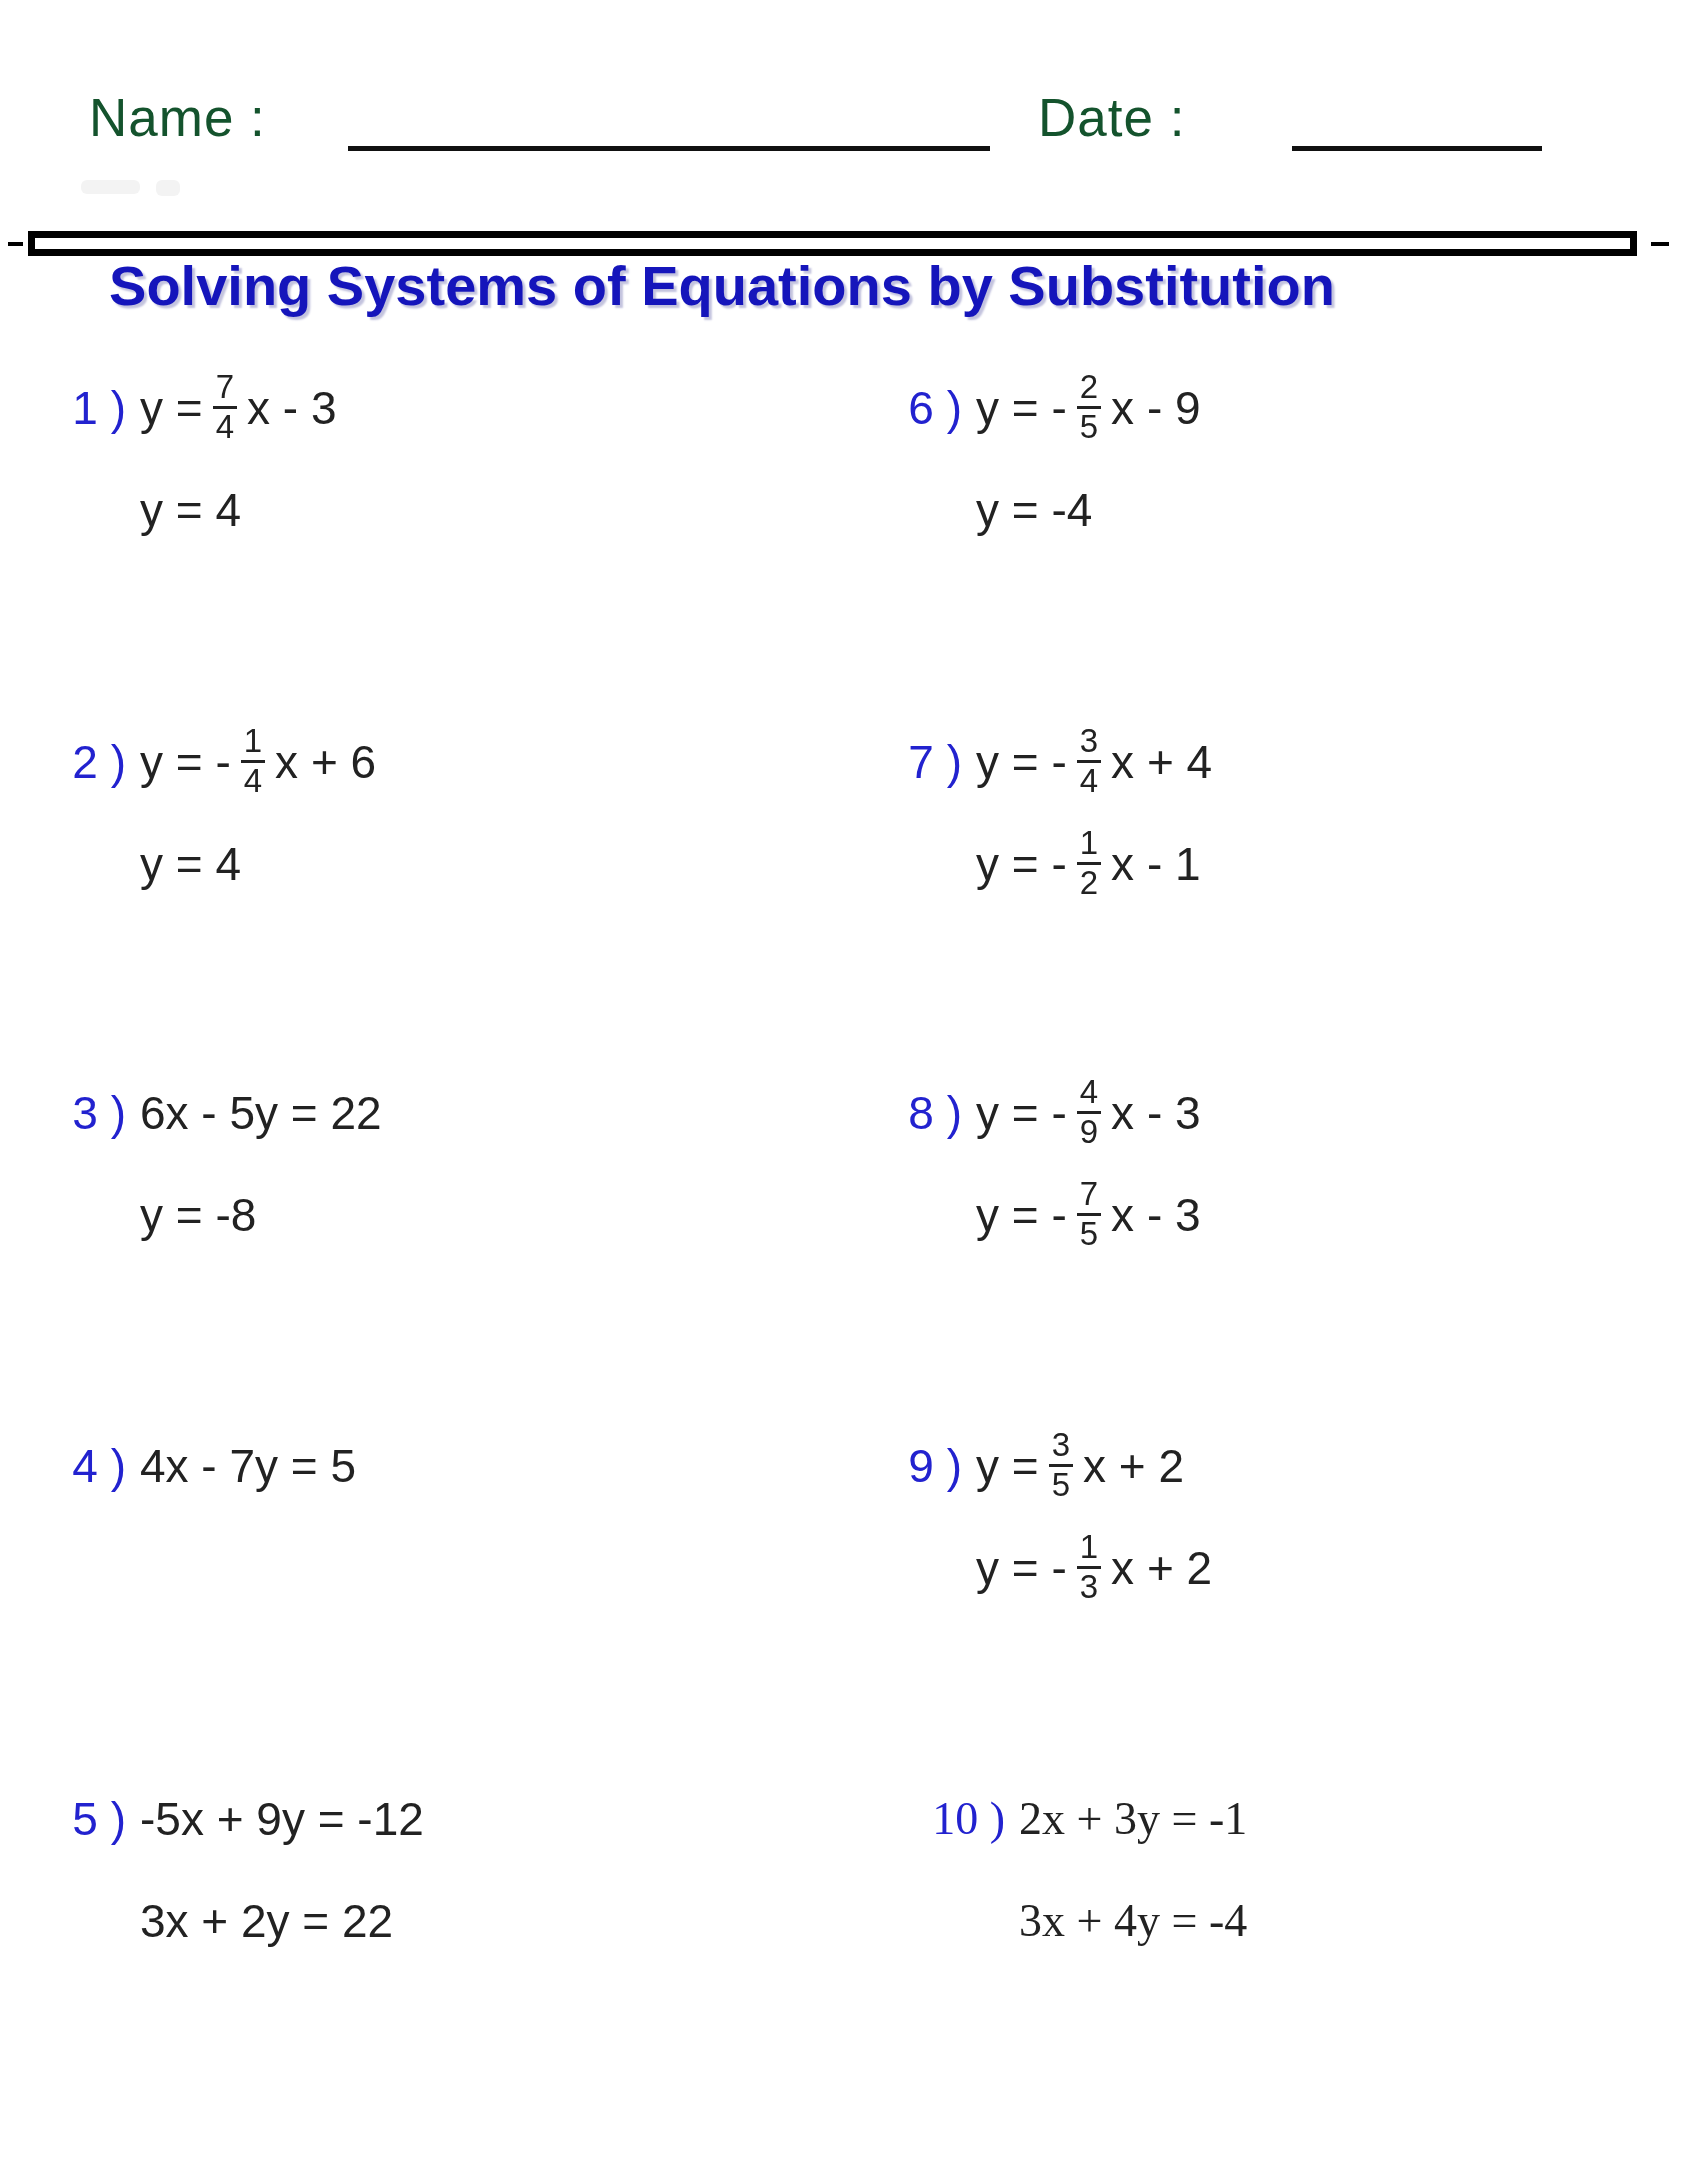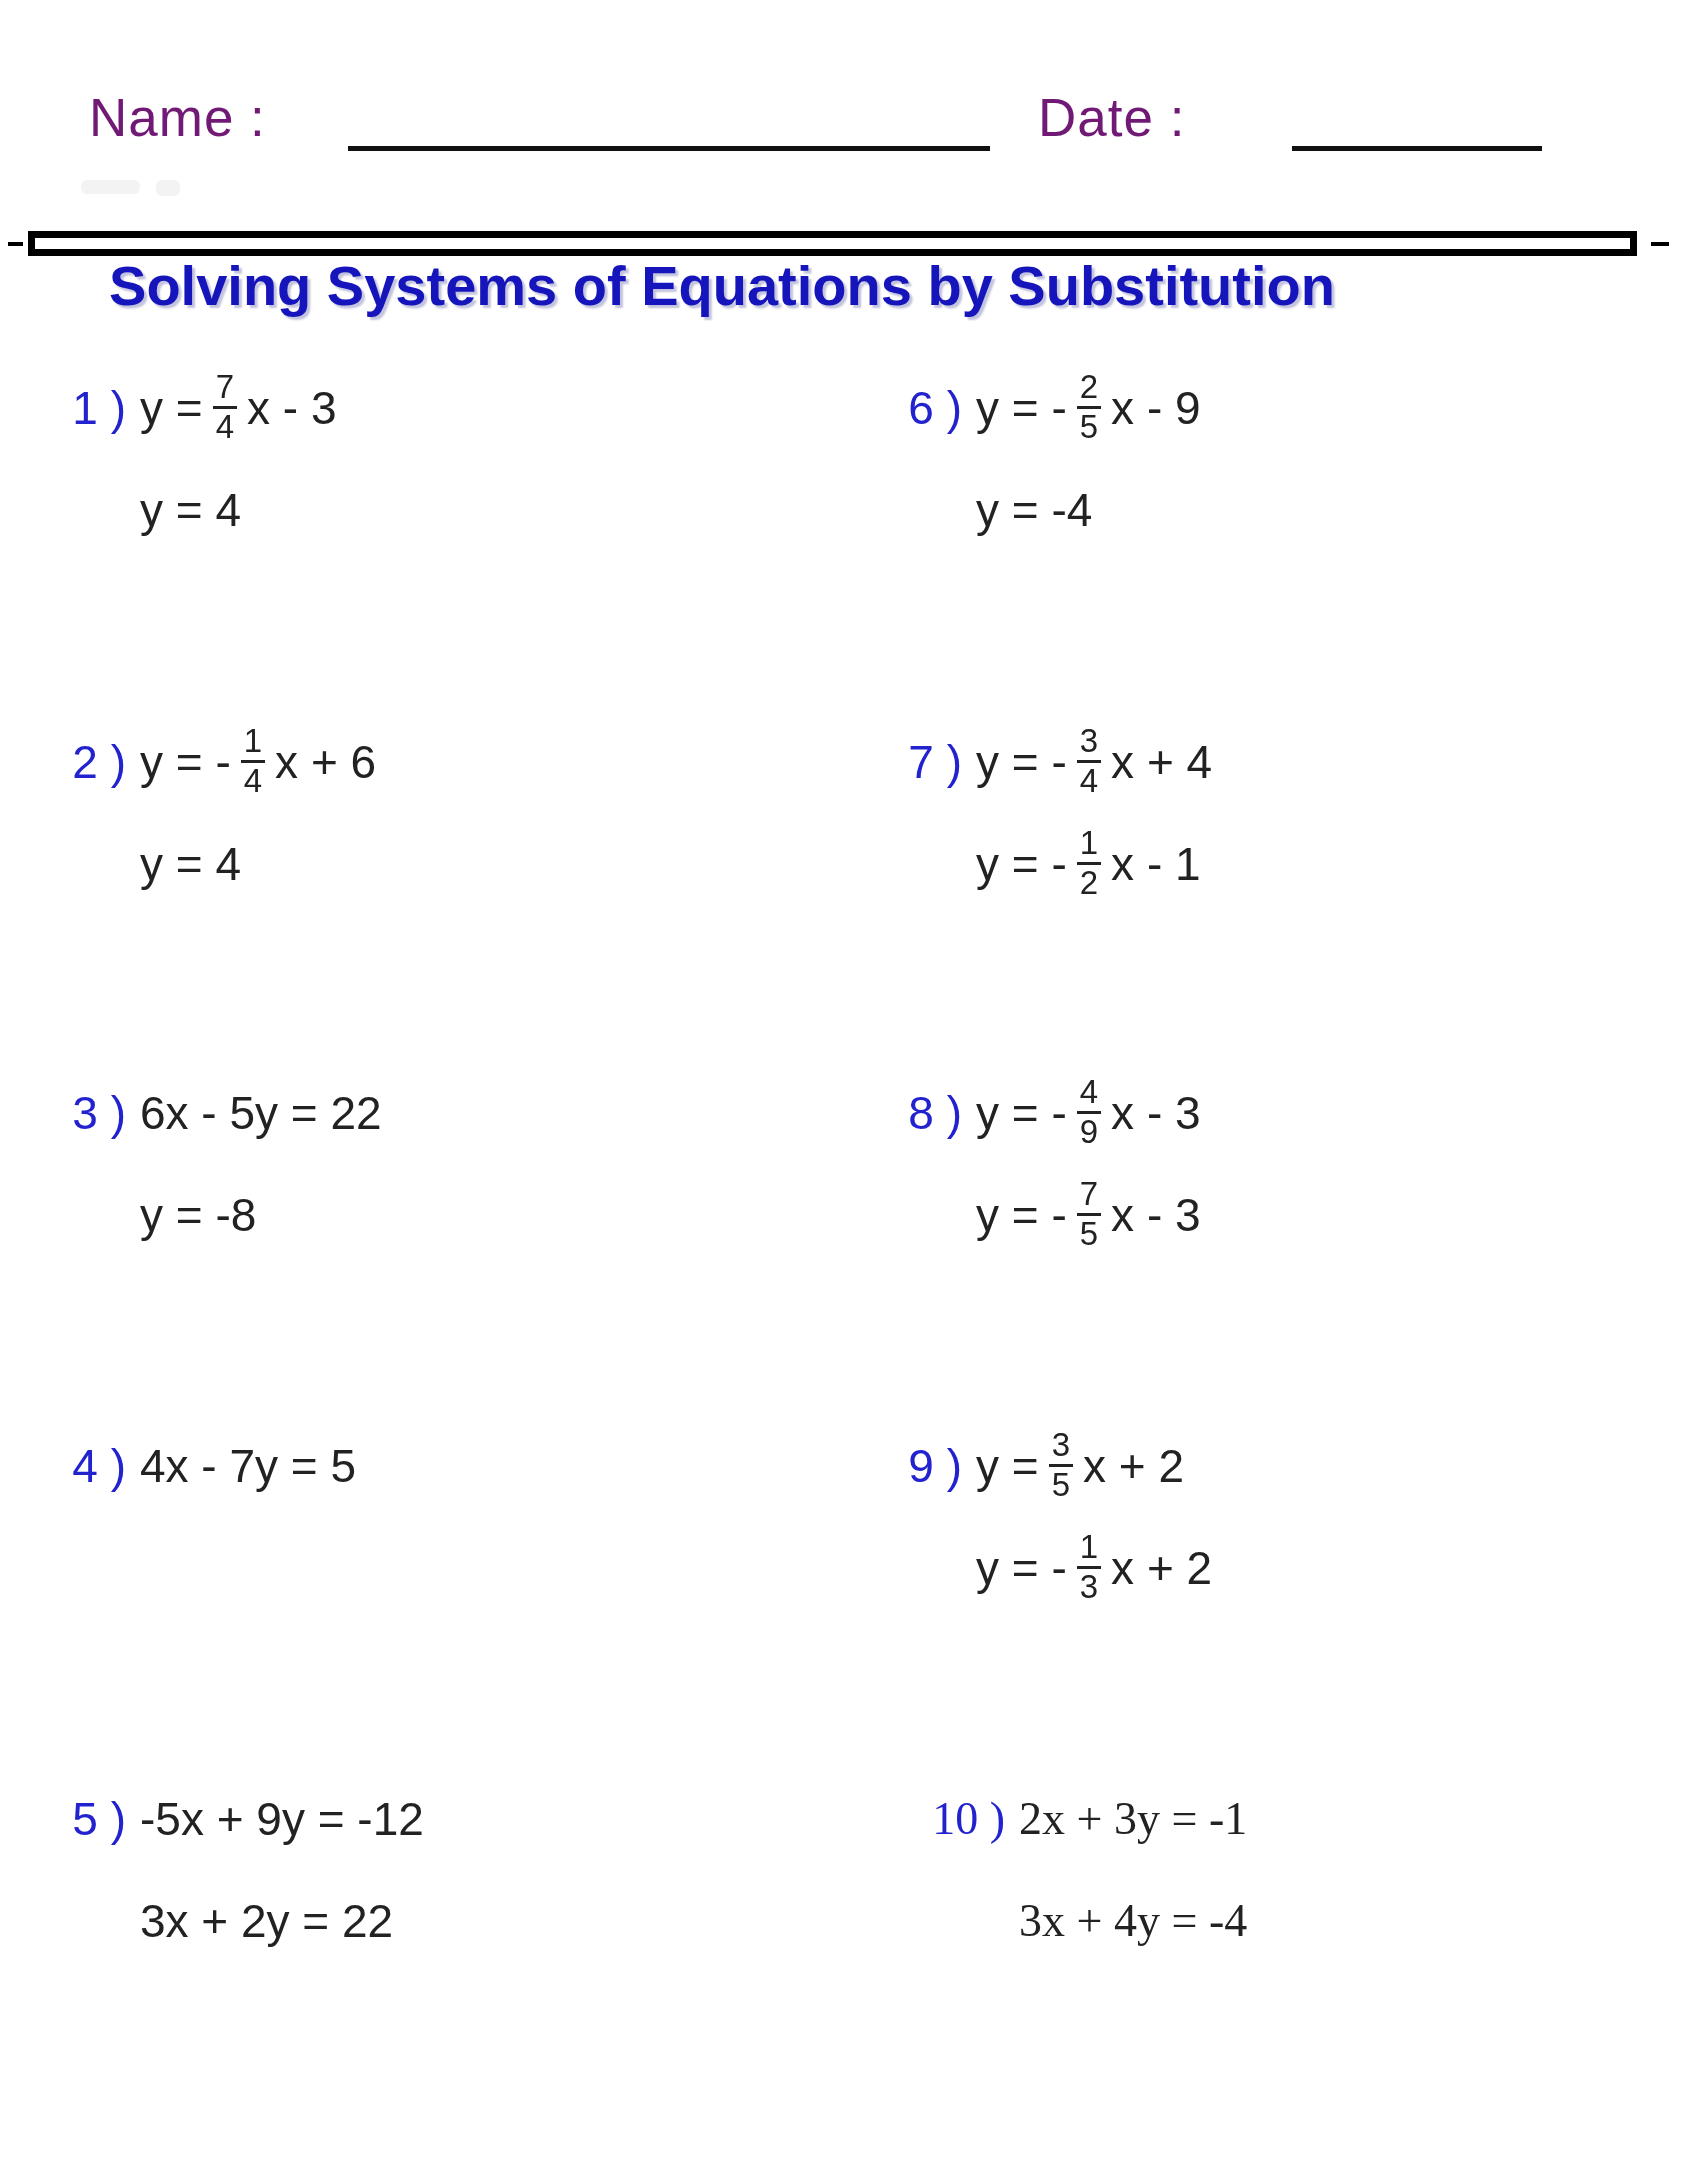--- a/index.html
+++ b/index.html
@@ -2,21 +2,21 @@
 <html><head>
 <meta charset="utf-8">
 <style>
   html,body{margin:0;padding:0;}
   body{
     width:1683px;height:2178px;position:relative;background:#ffffff;
     font-family:"Liberation Sans","DejaVu Sans",sans-serif;
     color:#1c1c1c;overflow:hidden;
   }
   
-  .hdr-label{position:absolute;font-size:53px;color:#701a75;letter-spacing:1px;}
+  .hdr-label{position:absolute;font-size:53px;color:#14532d;letter-spacing:1px;}
   #name-label{left:89px;top:87px;}
   #date-label{left:1038px;top:87px;}
   .field-line{position:absolute;height:5px;background:#111;}
   #name-line{left:348px;top:146px;width:642px;}
   #date-line{left:1292px;top:146px;width:250px;}
   .smudge{position:absolute;background:#f3f3f3;border-radius:6px;}
   
   #divider{
     position:absolute;left:28px;top:231px;width:1595px;height:11px;
     border:7px solid #000;background:#fff;

